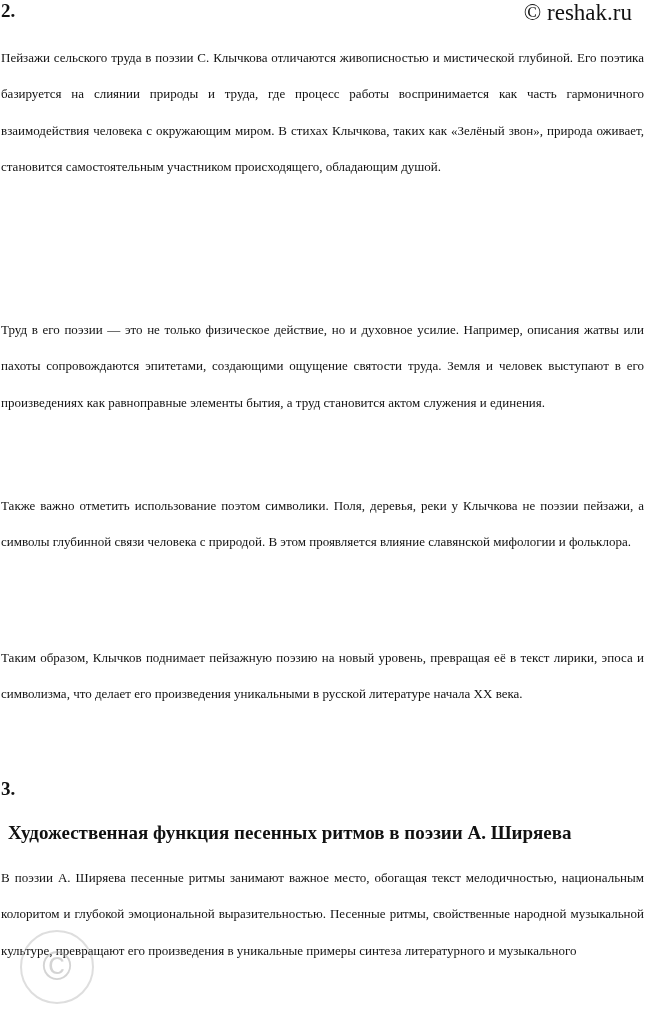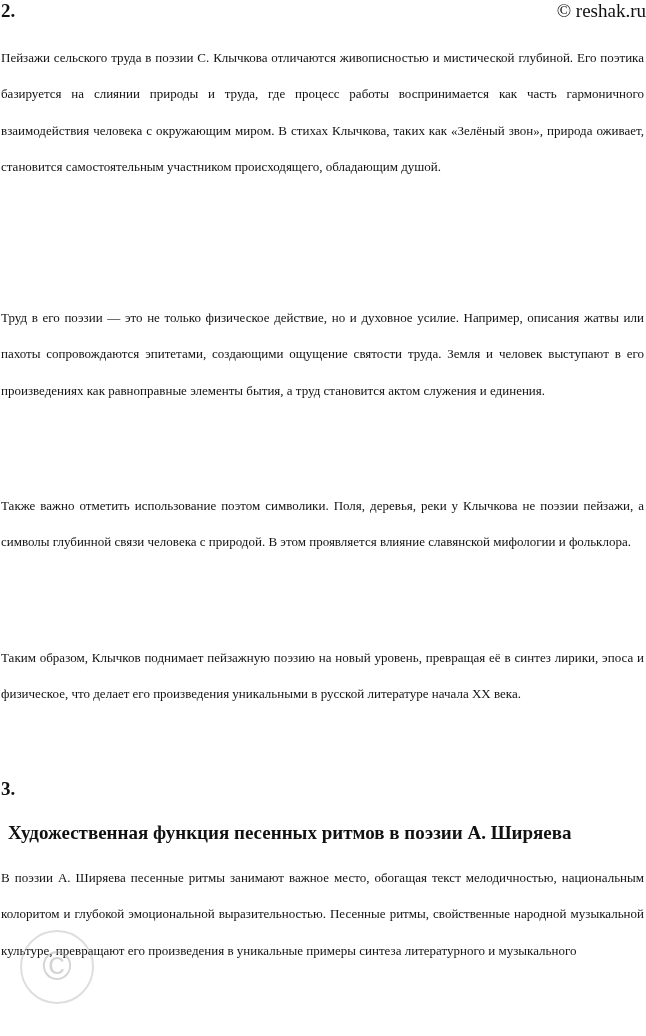--- a/index.html
+++ b/index.html
@@ -4,21 +4,21 @@
   <style>
     html, body { margin: 0; padding: 0; background: #ffffff; }
     body {
       width: 646px; height: 1036px; overflow: hidden; position: relative;
       font-family: "Liberation Serif", "DejaVu Serif", serif;
       color: #111111;
     }
     .page { position: absolute; left: 0; top: 0; width: 646px; }
     .header { position: absolute; left: 0; top: 0; width: 646px; height: 24px; }
     .num { position: absolute; left: 1px; font-weight: bold; font-size: 19px; }
-    .copy { position: absolute; right: 0; top: 0; font-size: 19px; }
+    .copy { position: absolute; right: 14px; top: 0; font-size: 23px; }
     .para {
       position: absolute; left: 1px; width: 643px;
       font-size: 13px; line-height: 36.4px;
       text-align: justify; text-align-last: left;
       margin: 0;
     }
     .title {
       position: absolute; left: 8px; width: 640px;
       font-weight: bold; font-size: 19px; white-space: nowrap; margin: 0;
     }
@@ -32,23 +32,23 @@
 </head>
 <body>
 
 <div class="page">
   <div class="header">
     <span class="num" style="top:0;">2.</span>
     <span class="copy">© reshak.ru</span>
   </div>
 
   <p class="para" style="top:40px;">Пейзажи сельского труда в поэзии С. Клычкова отличаются живописностью и мистической глубиной. Его поэтика базируется на слиянии природы и труда, где процесс работы воспринимается как часть гармоничного взаимодействия человека с окружающим миром. В стихах Клычкова, таких как «Зелёный звон», природа оживает, становится самостоятельным участником происходящего, обладающим душой.</p>
-  <p class="para" style="top:300px;">Труд в его поэзии — это не только физическое действие, но и духовное усилие. Например, описания жатвы или пахоты сопровождаются эпитетами, создающими ощущение святости труда. Земля и человек выступают в его произведениях как равноправные элементы бытия, а труд становится актом служения и единения.</p>
+  <p class="para" style="top:312px;">Труд в его поэзии — это не только физическое действие, но и духовное усилие. Например, описания жатвы или пахоты сопровождаются эпитетами, создающими ощущение святости труда. Земля и человек выступают в его произведениях как равноправные элементы бытия, а труд становится актом служения и единения.</p>
   <p class="para" style="top:488px;">Также важно отметить использование поэтом символики. Поля, деревья, реки у Клычкова не поэзии пейзажи, а символы глубинной связи человека с природой. В этом проявляется влияние славянской мифологии и фольклора.</p>
-  <p class="para" style="top:640px;">Таким образом, Клычков поднимает пейзажную поэзию на новый уровень, превращая её в синтез лирики, эпоса и физическое, что делает его произведения уникальными в русской литературе начала XX века.</p>
+  <p class="para" style="top:640px;">Таким образом, Клычков поднимает пейзажную поэзию на новый уровень, превращая её в текст лирики, эпоса и символизма, что делает его произведения уникальными в русской литературе начала XX века.</p>
 
   <span class="num" style="top:778px;">3.</span>
   <h2 class="title" style="top:822px;">Художественная функция песенных ритмов в поэзии А. Ширяева</h2>
 
   <p class="para" style="top:860px;">В поэзии А. Ширяева песенные ритмы занимают важное место, обогащая текст мелодичностью, национальным колоритом и глубокой эмоциональной выразительностью. Песенные ритмы, свойственные народной музыкальной культуре, превращают его произведения в уникальные примеры синтеза литературного и музыкального</p>
 
   <div class="watermark">©</div>
 </div>
 
 </body></html>

